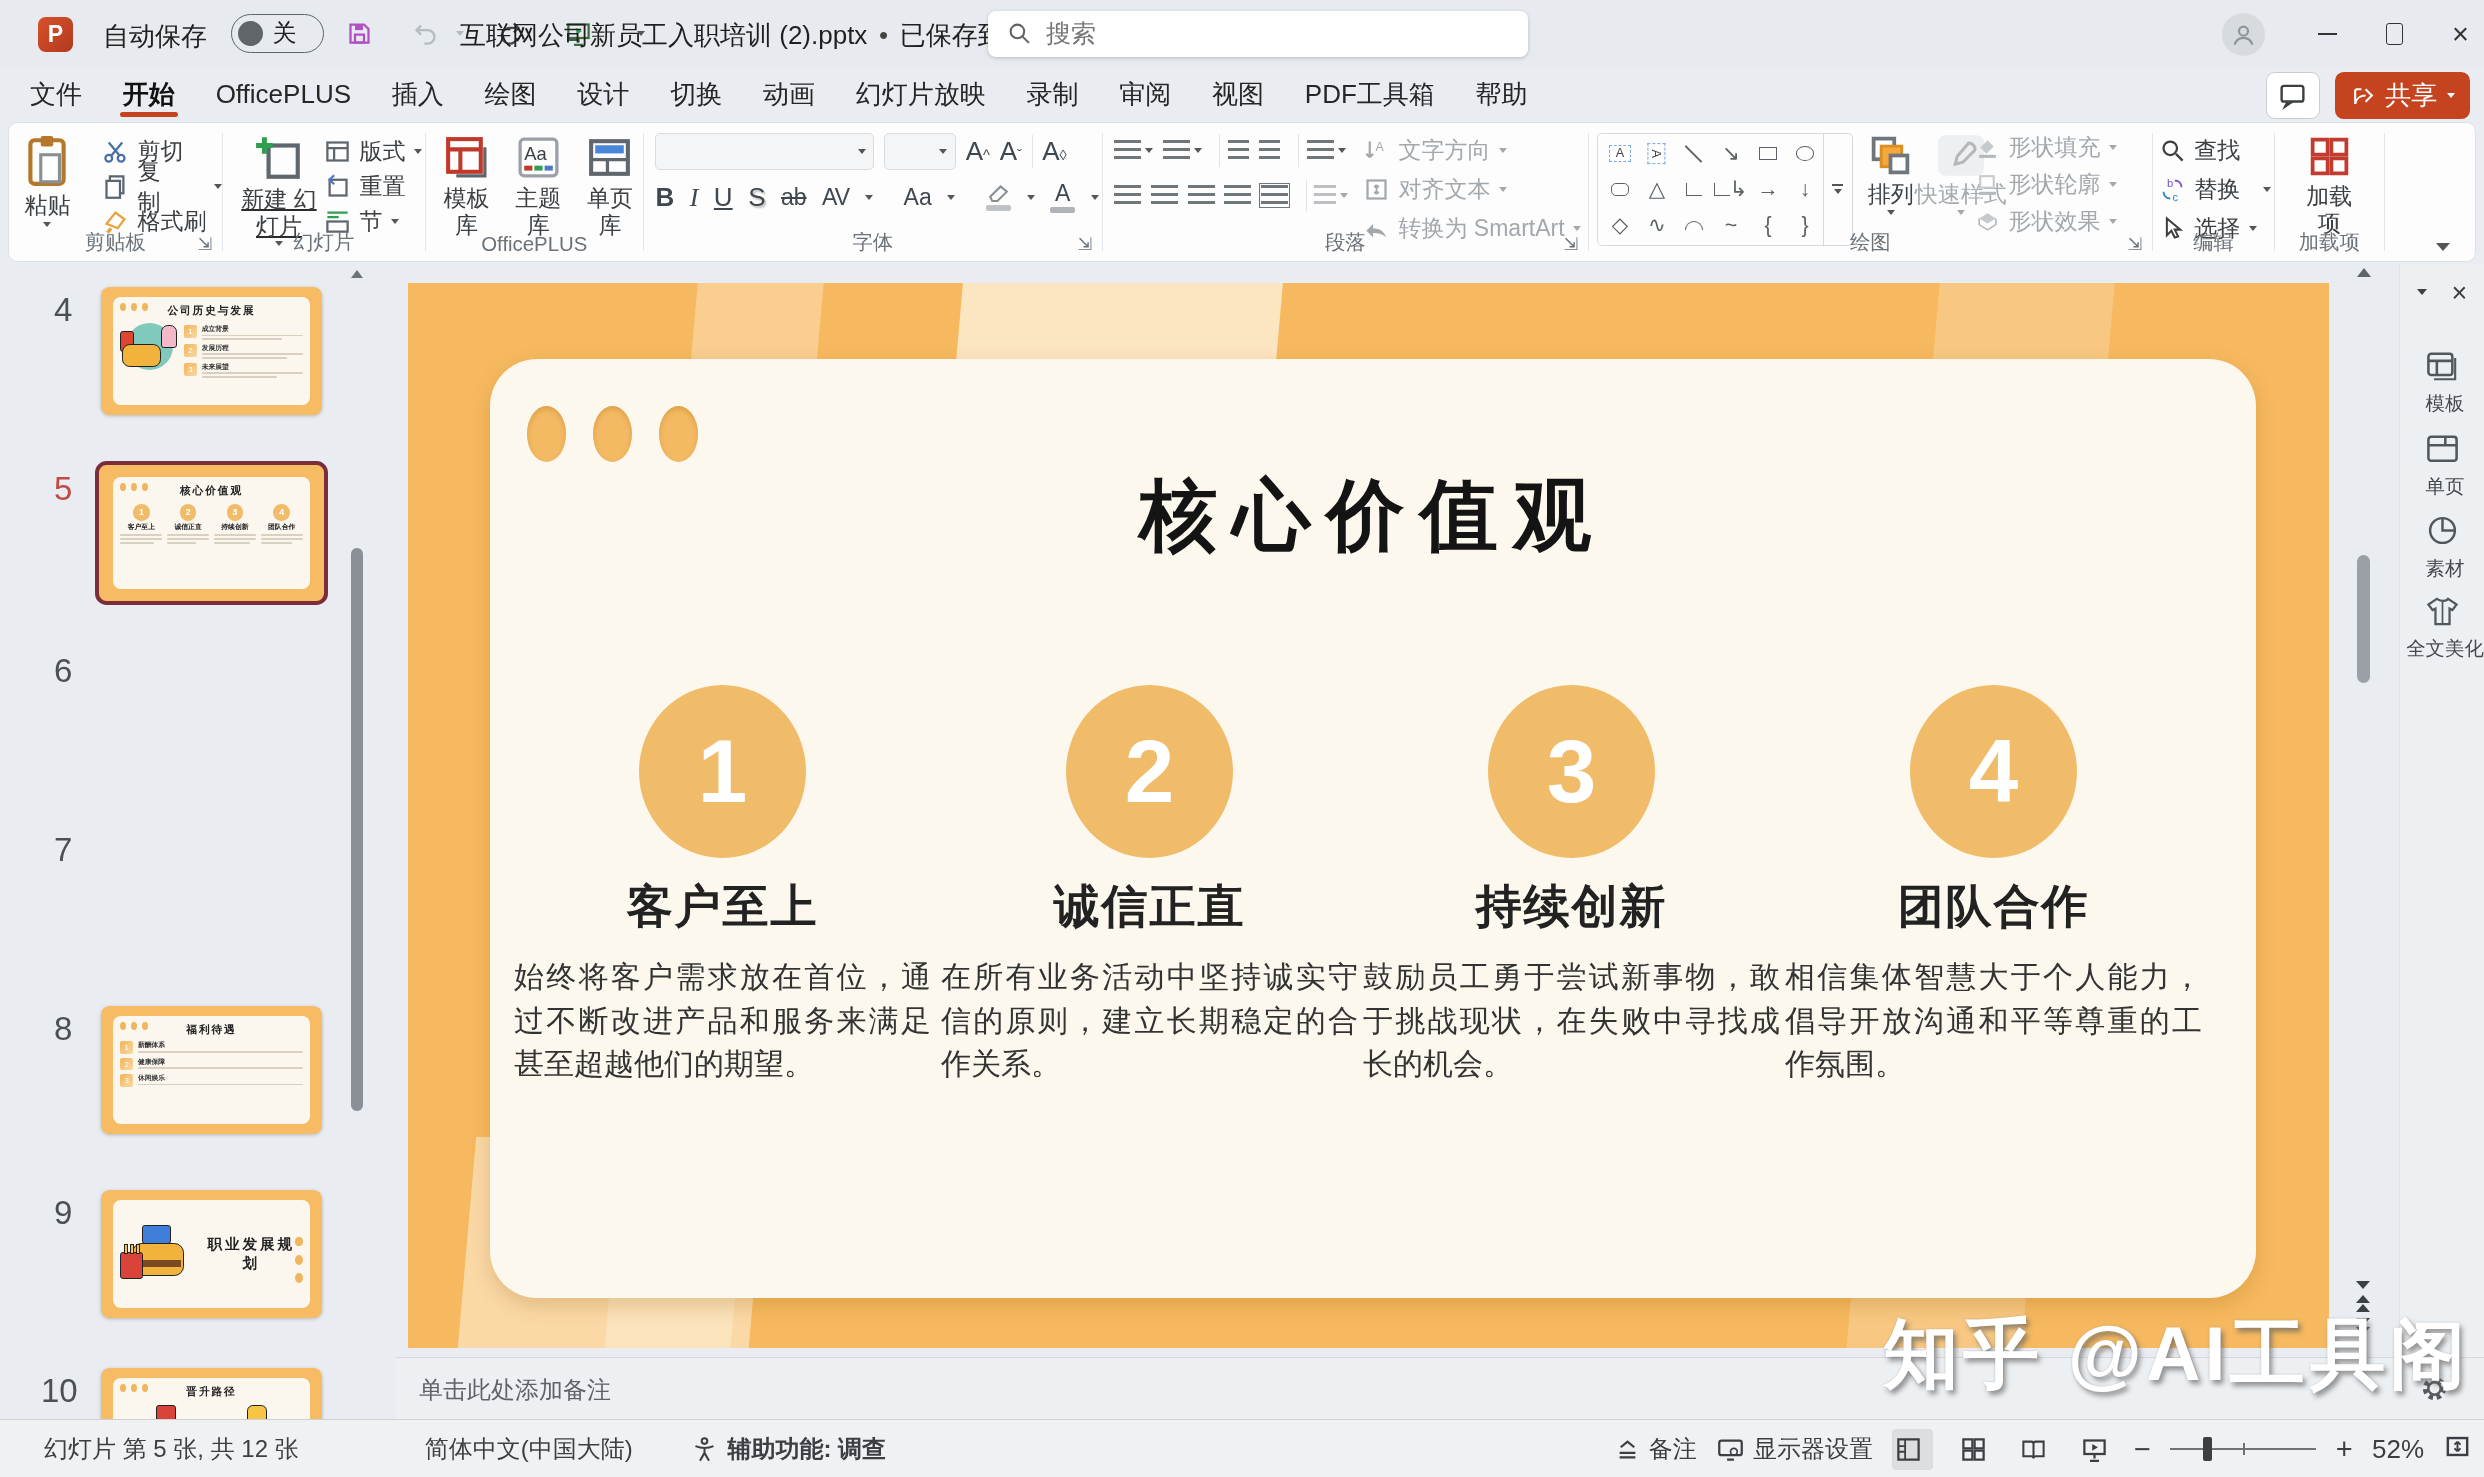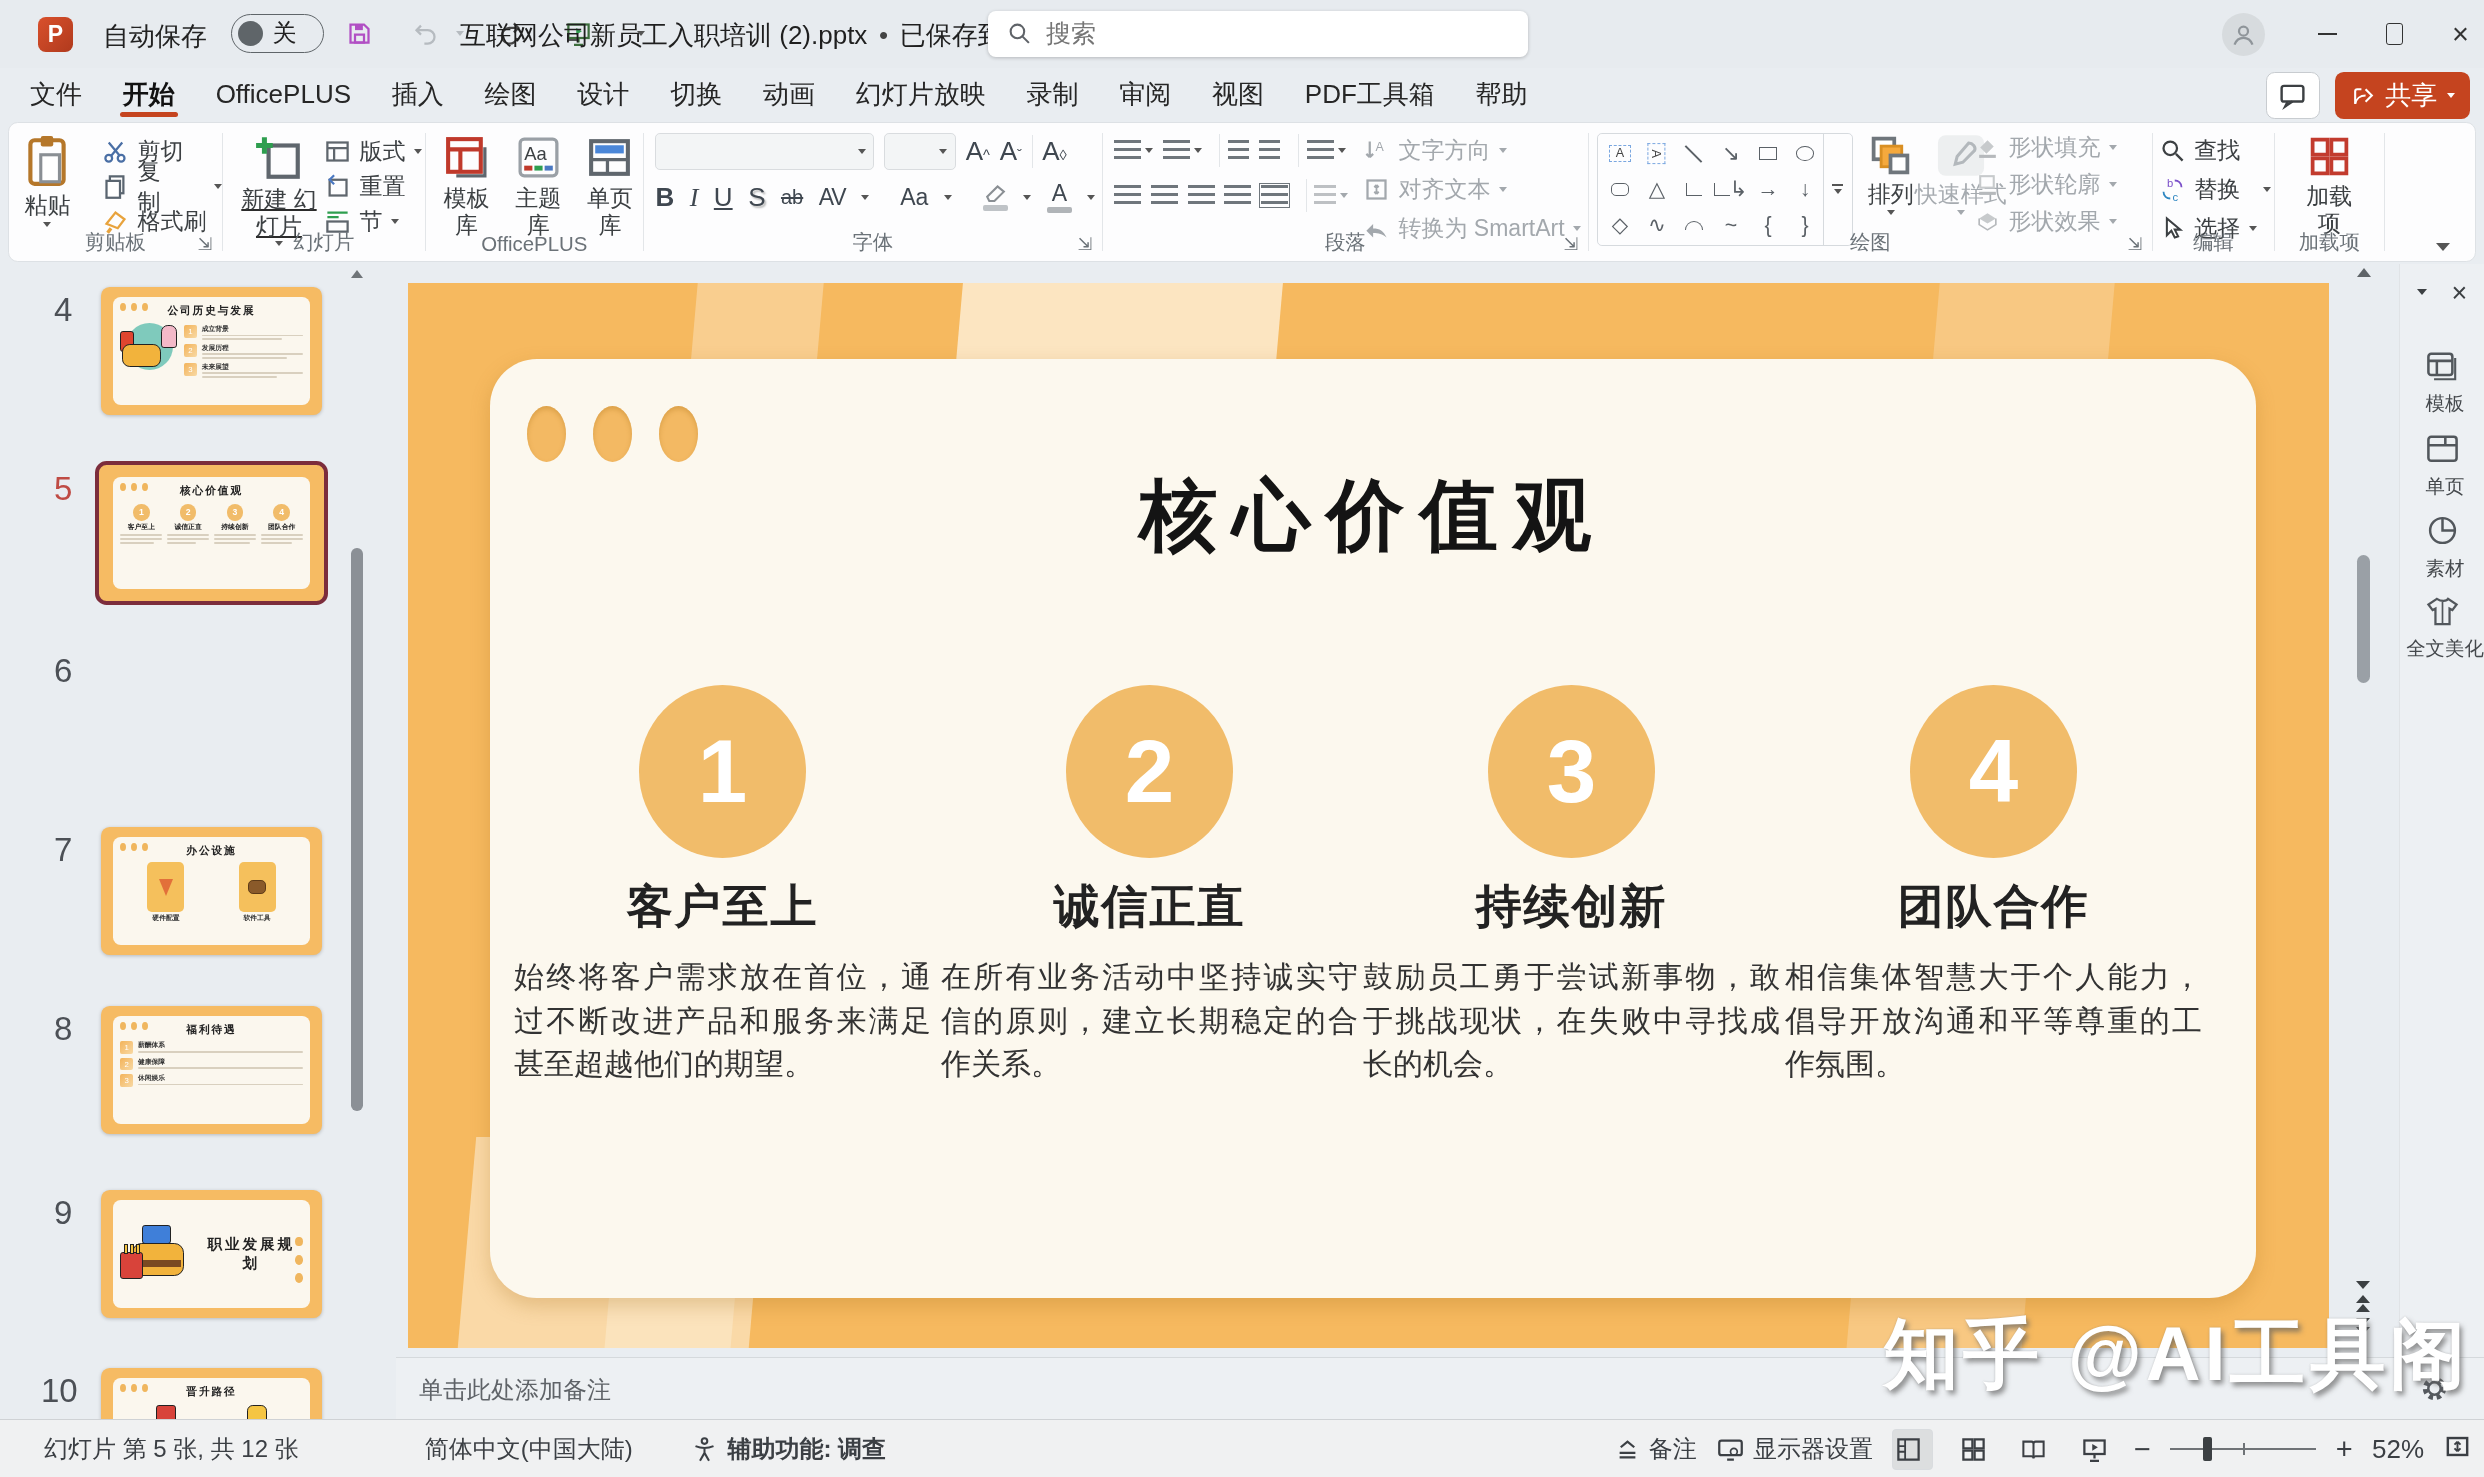--- a/index.html
+++ b/index.html
@@ -448,21 +448,21 @@
           <span class="fitem">
               <span>A</span>
               <sup style="font-size:14.6px;">◊</sup>
             </span>
         </div>
         <div class="frow2">
           <span class="fitem" style="font-weight:bold;">B</span>
           <span class="fitem" style="font-style:italic;font-family:'Liberation Serif',serif;">I</span>
           <span class="fitem" style="text-decoration:underline;">U</span>
           <span class="fitem" style="text-shadow:1.9px 1.9px 1.9px #bbb;">S</span>
-          <span class="fitem" style="text-decoration:line-through;font-size:20px;">ab</span>
+          <span class="fitem" style="text-decoration:line-through;font-size:23px;">ab</span>
           <span class="fitem" style="font-size:23px;letter-spacing:-1px;">AV</span>
           <span class="chev sm"></span>
           <span class="vdiv"></span>
           <span class="fitem" style="font-size:23px;">Aa</span>
           <span class="chev sm"></span>
           <span class="vdiv"></span>
           <span style="display:inline-flex;flex-direction:column;align-items:center;">
             <svg width="25" height="19.4" viewBox="0 0 24 18">
                 <path d="M4 12 14 2l6 5-9 9H6z" fill="none" stroke="#8a8f94" stroke-width="2"></path>
               </svg>
@@ -787,44 +787,20 @@
                 <div class="gray-bar"></div>
                 <div class="gray-bar" style="width:75%;"></div>
               </div>
           </div>
         </div>
       </div>
 
       <span class="thumb-num" style="left:54px;top:388px;">6</span>
 
       <span class="thumb-num" style="left:54px;top:567px;">7</span>
-      <div class="thumb-card" style="top:563px;">
-        <div class="mini-card">
-          <div class="mini-dots">
-              <i></i>
-              <i></i>
-              <i></i>
-            </div>
-          <div class="mini-title">办公设施</div>
-          <div style="display:flex;justify-content:space-around;margin-top:3.9px;">
-            <div style="text-align:center;">
-                <div class="ycard">
-                  <span class="pizza"></span>
-                </div>
-                <div class="mini-lbl" style="margin-top:1.9px;">硬件配置</div>
-              </div>
-            <div style="text-align:center;">
-                <div class="ycard">
-                  <span class="bgr"></span>
-                </div>
-                <div class="mini-lbl" style="margin-top:1.9px;">软件工具</div>
-              </div>
-          </div>
-        </div>
-      </div>
 
       <span class="thumb-num" style="left:54px;top:746px;">8</span>
       <div class="thumb-card" style="top:742px;">
         <div class="mini-card">
           <div class="mini-dots">
               <i></i>
               <i></i>
               <i></i>
             </div>
           <div class="mini-title">福利待遇</div>

